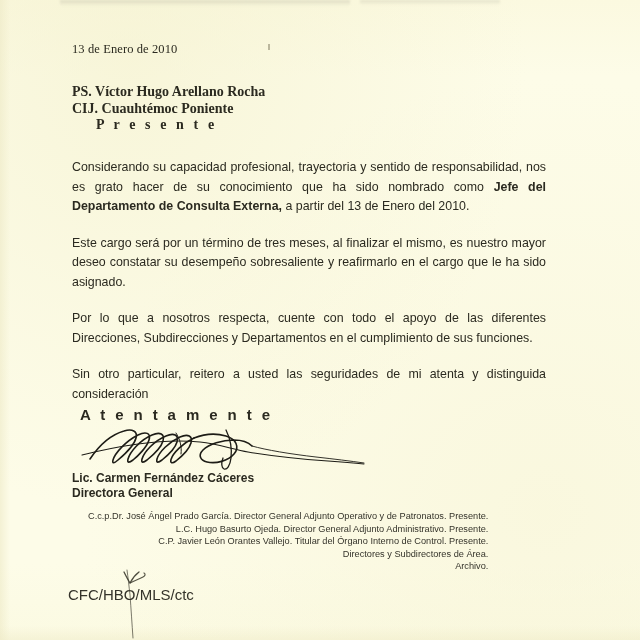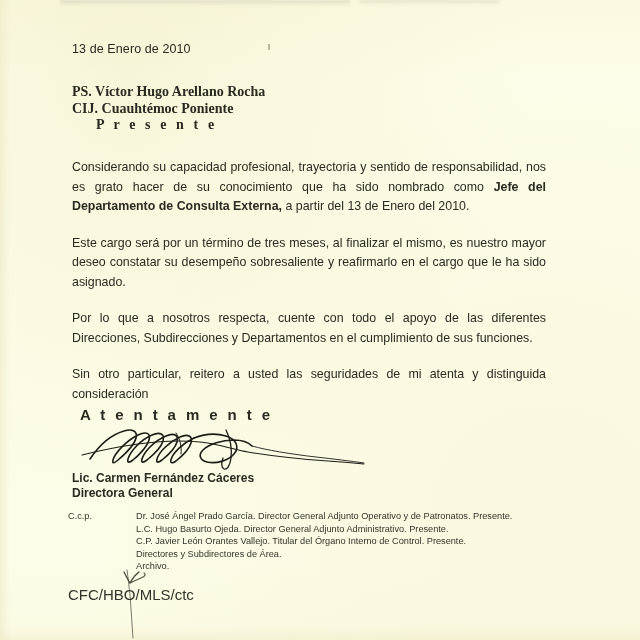--- a/index.html
+++ b/index.html
@@ -54,20 +54,21 @@
     top: 0;
     width: 474px;
   }
 
   .date-line {
     position: absolute;
     left: 0;
     top: 42px;
     font-size: 12.5px;
     letter-spacing: 0.1px;
+    font-family: Liberation Serif, serif;
   }
 
   .speck {
     position: absolute;
     left: 196px;
     top: 44px;
     width: 2px;
     height: 6px;
     background: rgba(110,105,80,0.45);
     filter: blur(0.4px);
@@ -138,31 +139,31 @@
     margin-top: -2px;
   }
 
   .ccp {
     position: absolute;
     left: 68px;
     top: 510px;
     font-size: 9.2px;
     line-height: 12.6px;
     color: #34332a;
+    text-align: right;
   }
   .ccp-row {
     display: flex;
   }
   .ccp-label {
     width: 44px;
     flex: none;
   }
   .ccp-list {
     flex: 1;
-    margin-left: 24px;
   }
   .ccp-list div {
     white-space: nowrap;
   }
 
   .footer-ref {
     position: absolute;
     left: 68px;
     top: 586px;
     font-size: 15px;

